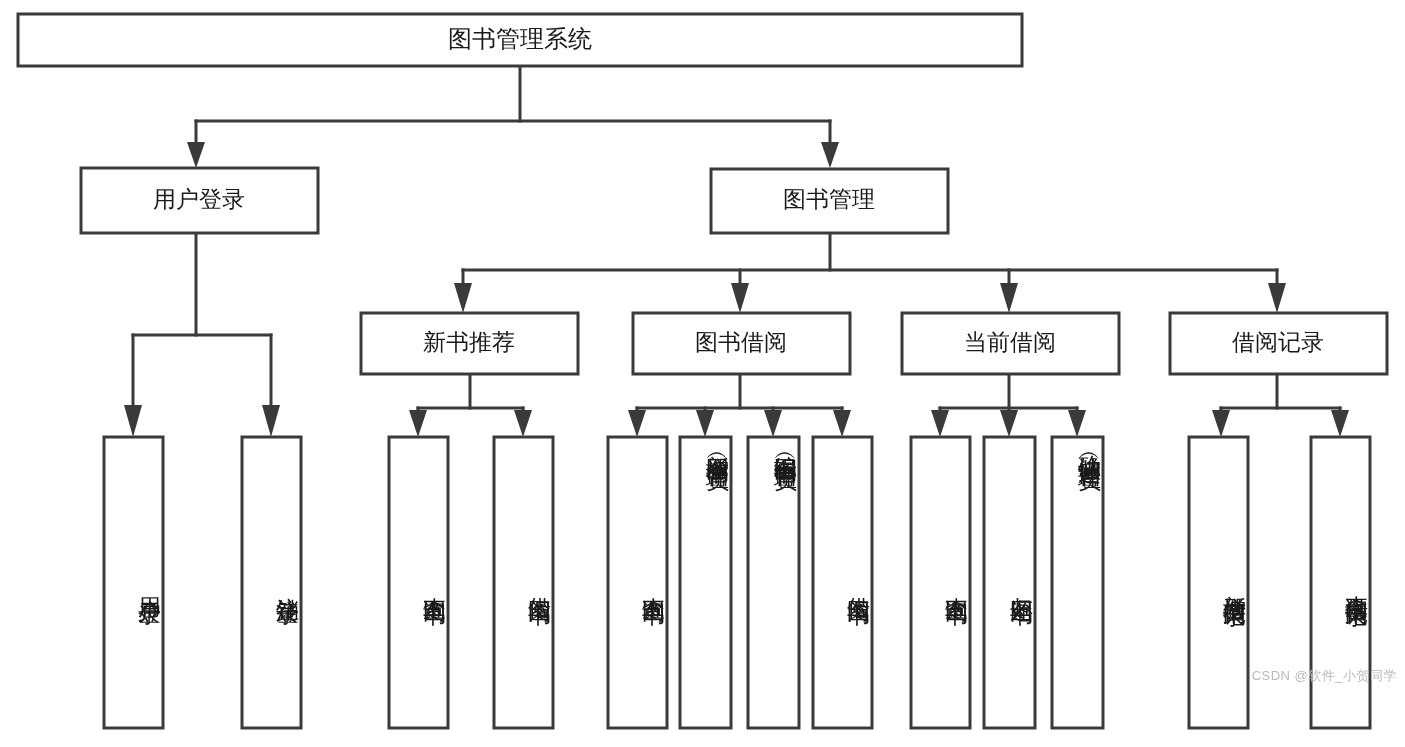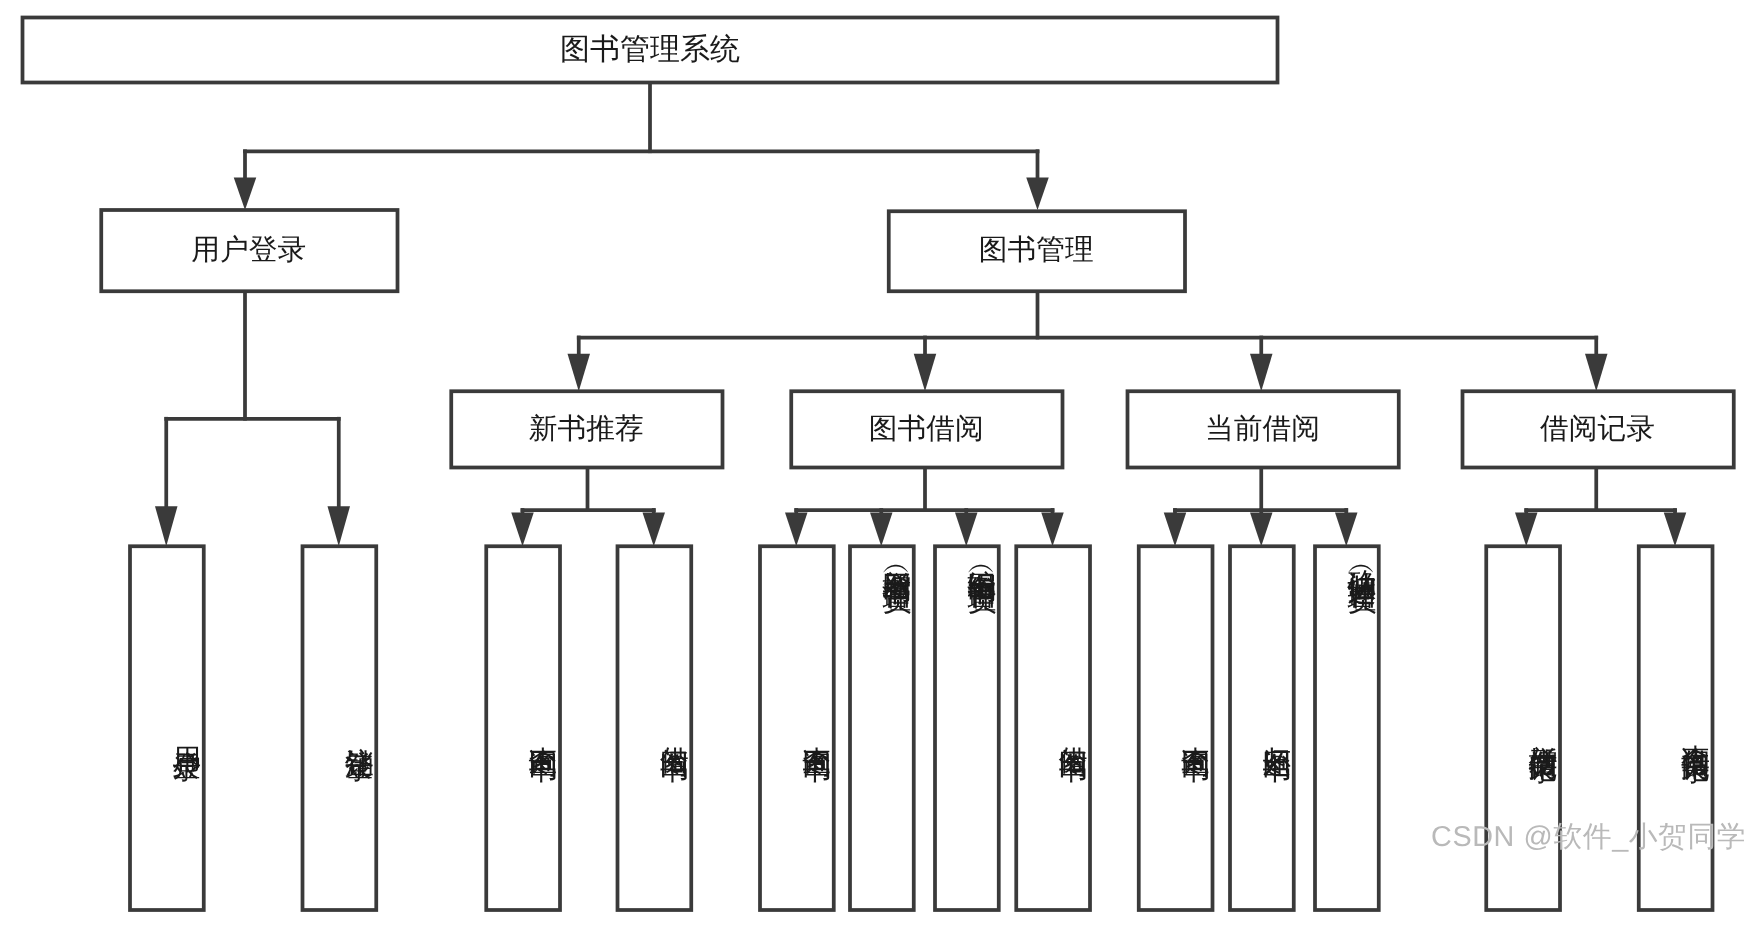--- a/index.html
+++ b/index.html
@@ -68,21 +68,21 @@
     letter-spacing: 2px;
     white-space: nowrap;
     text-align: center;
     pointer-events: none;
   }
   .watermark {
     position: absolute;
     right: 8px;
     bottom: 6px;
     font-family: "Liberation Sans", "DejaVu Sans", sans-serif;
-    font-size: 23px;
+    font-size: 13px;
     color: #b9b9b9;
     white-space: nowrap;
     letter-spacing: 0.5px;
   }
 </style>
 </head>
 <body>
 
 <div id="diagram-root">
 

